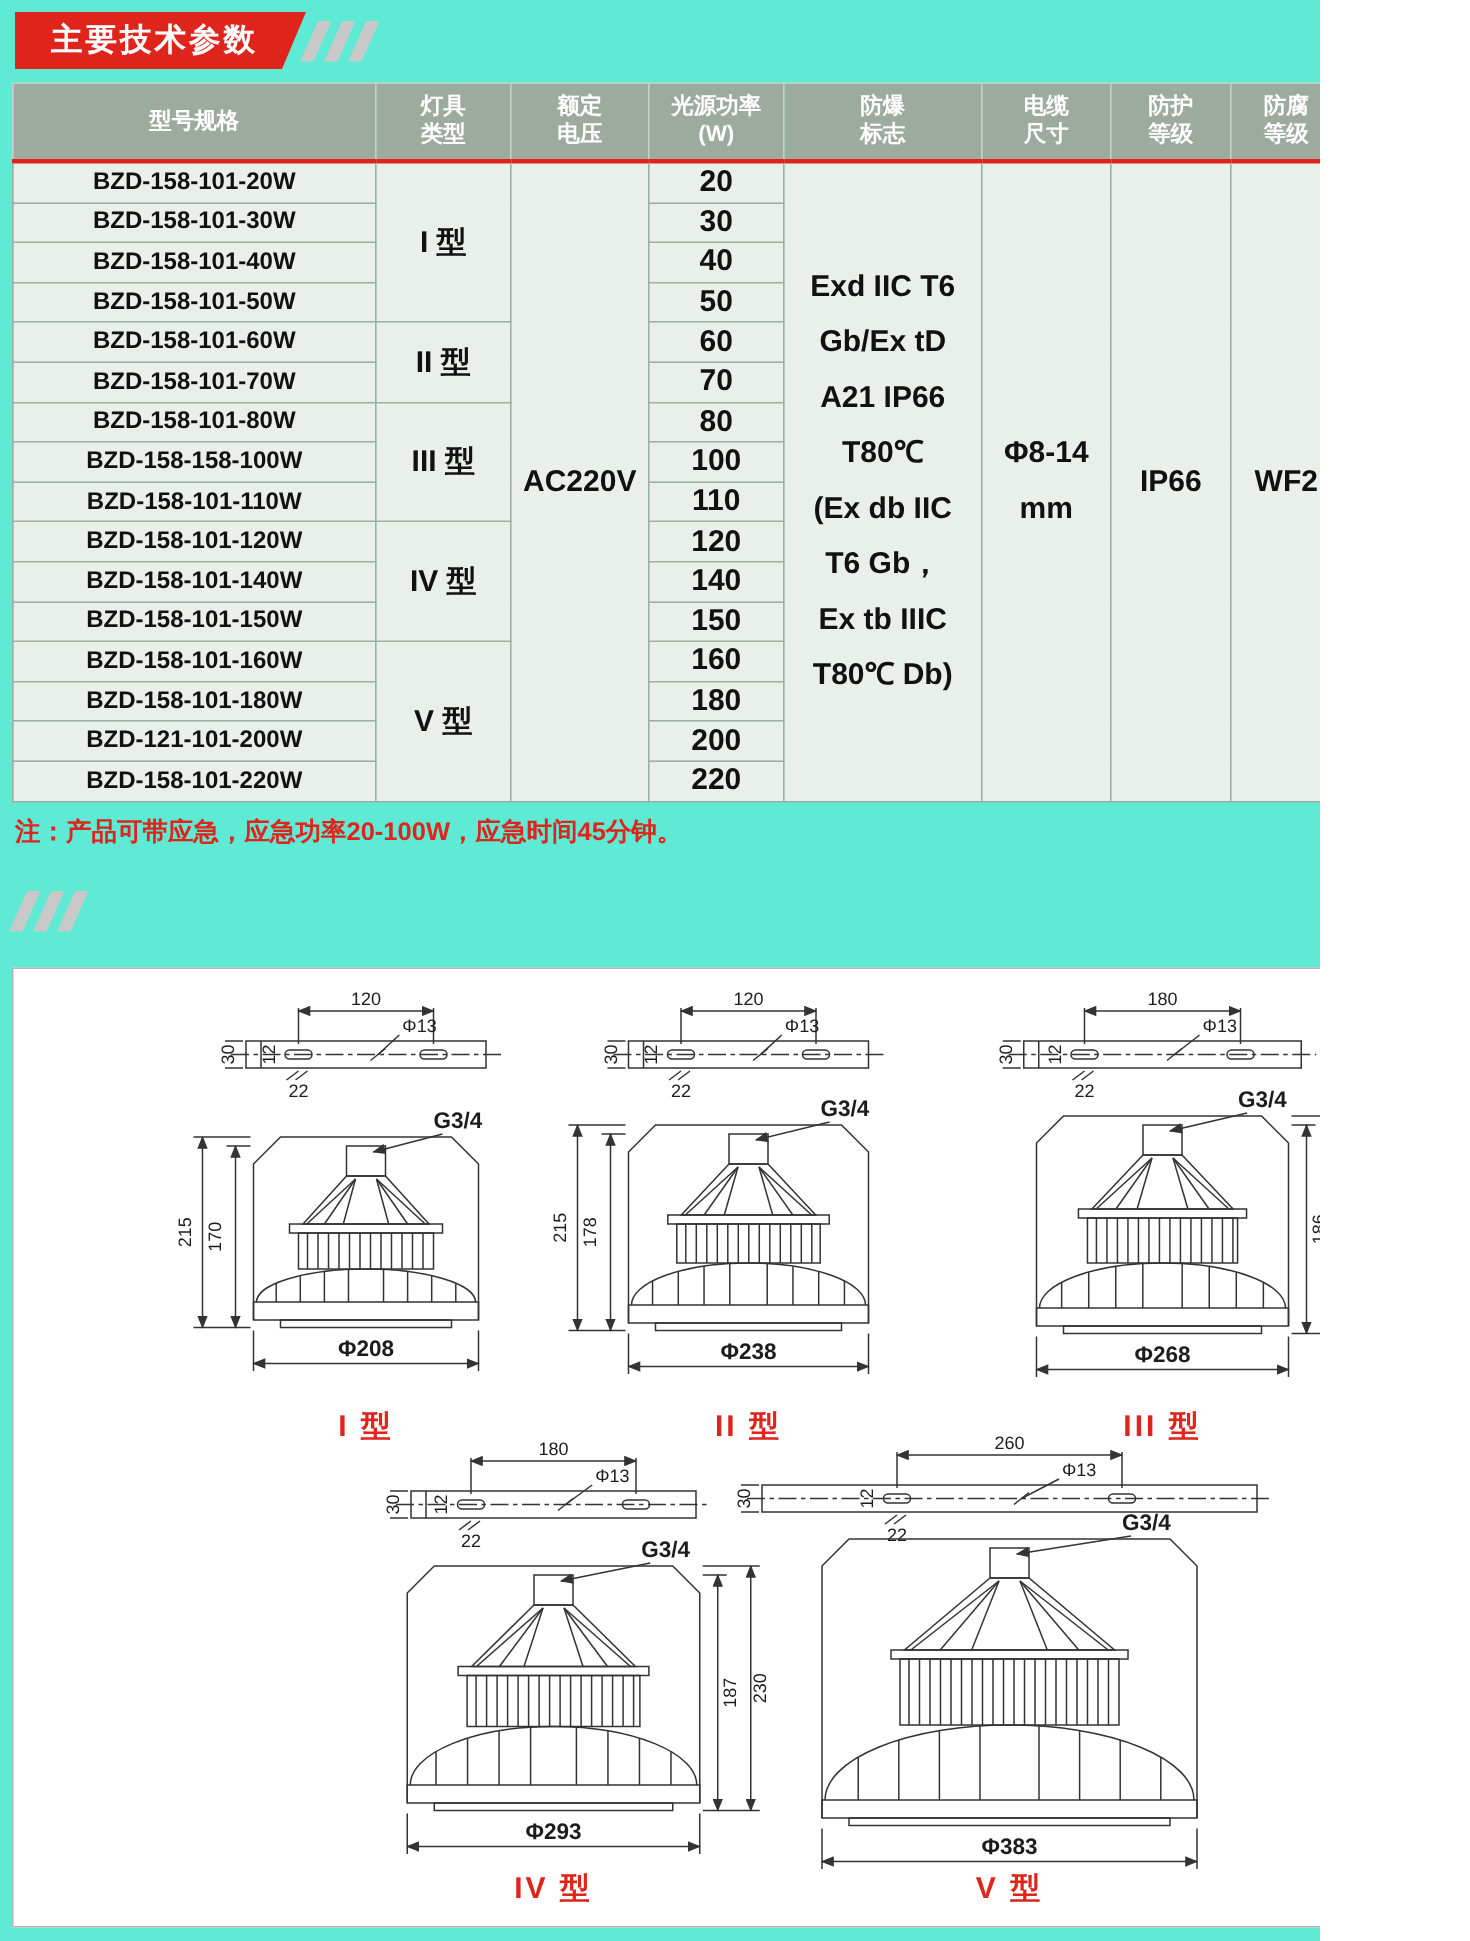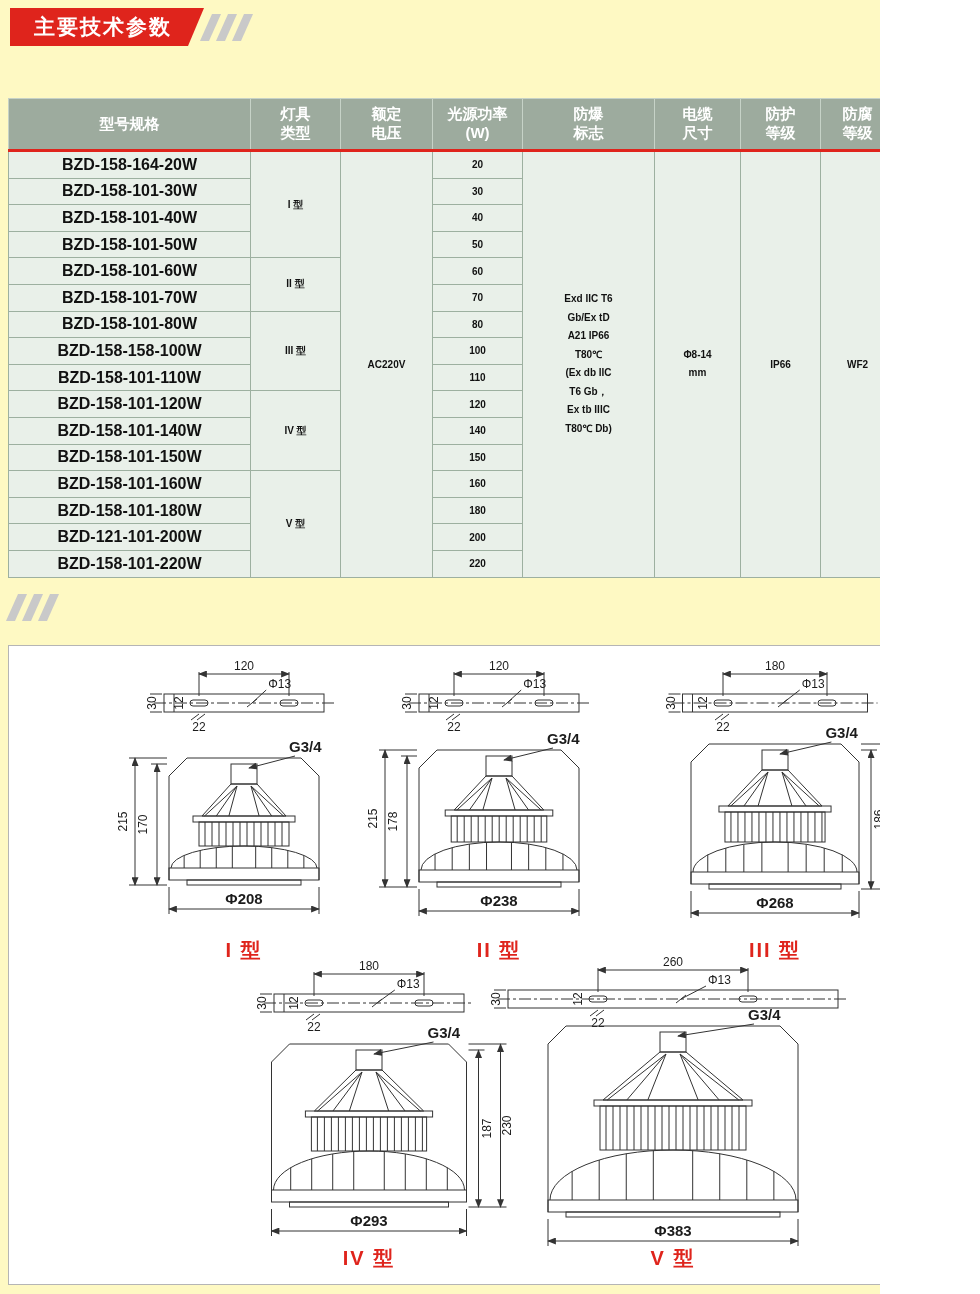--- a/index.html
+++ b/index.html
@@ -1,32 +1,32 @@
 <!DOCTYPE html>
 <html><head>
 <meta charset="utf-8">
 <style>
   html,body{margin:0;padding:0;background:#fff;}
-  .page{position:relative;width:880px;height:1294px;background:#fef9c3;overflow:hidden;
+  .page{position:relative;width:880px;height:1294px;background:#5eead4;overflow:hidden;
         font-family:"Liberation Sans",sans-serif;}
   
   .banner{position:absolute;display:flex;align-items:center;height:38px;}
   .banner-red{display:inline-block;background:#df241c;color:#fff;font-size:21px;font-weight:700;
         letter-spacing:2px;padding:6px 32px 7px 24px;line-height:25px;
         clip-path:polygon(0 0,100% 0,calc(100% - 16px) 100%,0 100%);}
   .stripe{width:9px;height:27px;background:#c9c9c9;transform:skewX(-24deg);margin-left:7px;}
   .stripe.first{margin-left:2px;}
   
   .spec-table{position:absolute;left:8px;top:55px;width:964px;border-collapse:collapse;
-        table-layout:fixed;margin-top:43px;}
+        table-layout:fixed;}
   .spec-table th{background:#9dab9e;color:#ffffff;font-size:15px;font-weight:700;
         border:1px solid #c6d2c7;border-bottom:3px solid #df241c;height:50px;
         line-height:1.25;padding:0 2px;text-align:center;vertical-align:middle;}
   .spec-table td{background:#e9f0e9;color:#111;border:1px solid #9db0a0;height:25.6px;
-        font-size:10px;font-weight:700;text-align:center;vertical-align:middle;padding:0 2px;}
+        font-size:20px;font-weight:700;text-align:center;vertical-align:middle;padding:0 2px;}
   .spec-table td.model{font-size:16px;}
   .pre{white-space:pre-line;}
   .spec-table td.big{line-height:1.85;}
   .spec-table td.cct{line-height:1.95;}
   
   .note{position:absolute;left:10px;top:543px;color:#df241c;font-size:17px;font-weight:700;}
   
   .draw-box{position:absolute;left:8px;top:645px;width:962px;height:638px;
         border:1px solid #b5b5b5;background:#fff;}
   .figure{position:absolute;}
@@ -76,21 +76,21 @@
         <th class="pre">防护
 等级</th>
         <th class="pre">防腐
 等级</th>
         <th class="pre">相关
 色温</th>
       </tr>
     </thead>
     <tbody>
       <tr>
-        <td class="model">BZD-158-164-20W</td>
+        <td class="model">BZD-158-101-20W</td>
         <td rowspan="4">I 型</td>
         <td rowspan="16">AC220V</td>
         <td>20</td>
         <td rowspan="16" class="pre big">Exd IIC T6
 Gb/Ex tD
 A21 IP66
 T80℃
 (Ex db IIC
 T6 Gb，
 Ex tb IIIC
@@ -164,20 +164,21 @@
         <td class="model">BZD-121-101-200W</td>
         <td>200</td>
       </tr>
       <tr>
         <td class="model">BZD-158-101-220W</td>
         <td>220</td>
       </tr>
     </tbody>
   </table>
 
+  <div class="note">注：产品可带应急，应急功率20-100W，应急时间45分钟。</div>
 
   <div class="banner" style="left:10px;top:588px;">
     <span class="stripe first"></span>
     <span class="stripe"></span>
     <span class="stripe"></span>
   </div>
 
   <div class="draw-box">
     <div class="figure" style="left: 95px; top: 12px; width: 280px; height: 318px;">
       <div class="fig-label">I 型</div>

